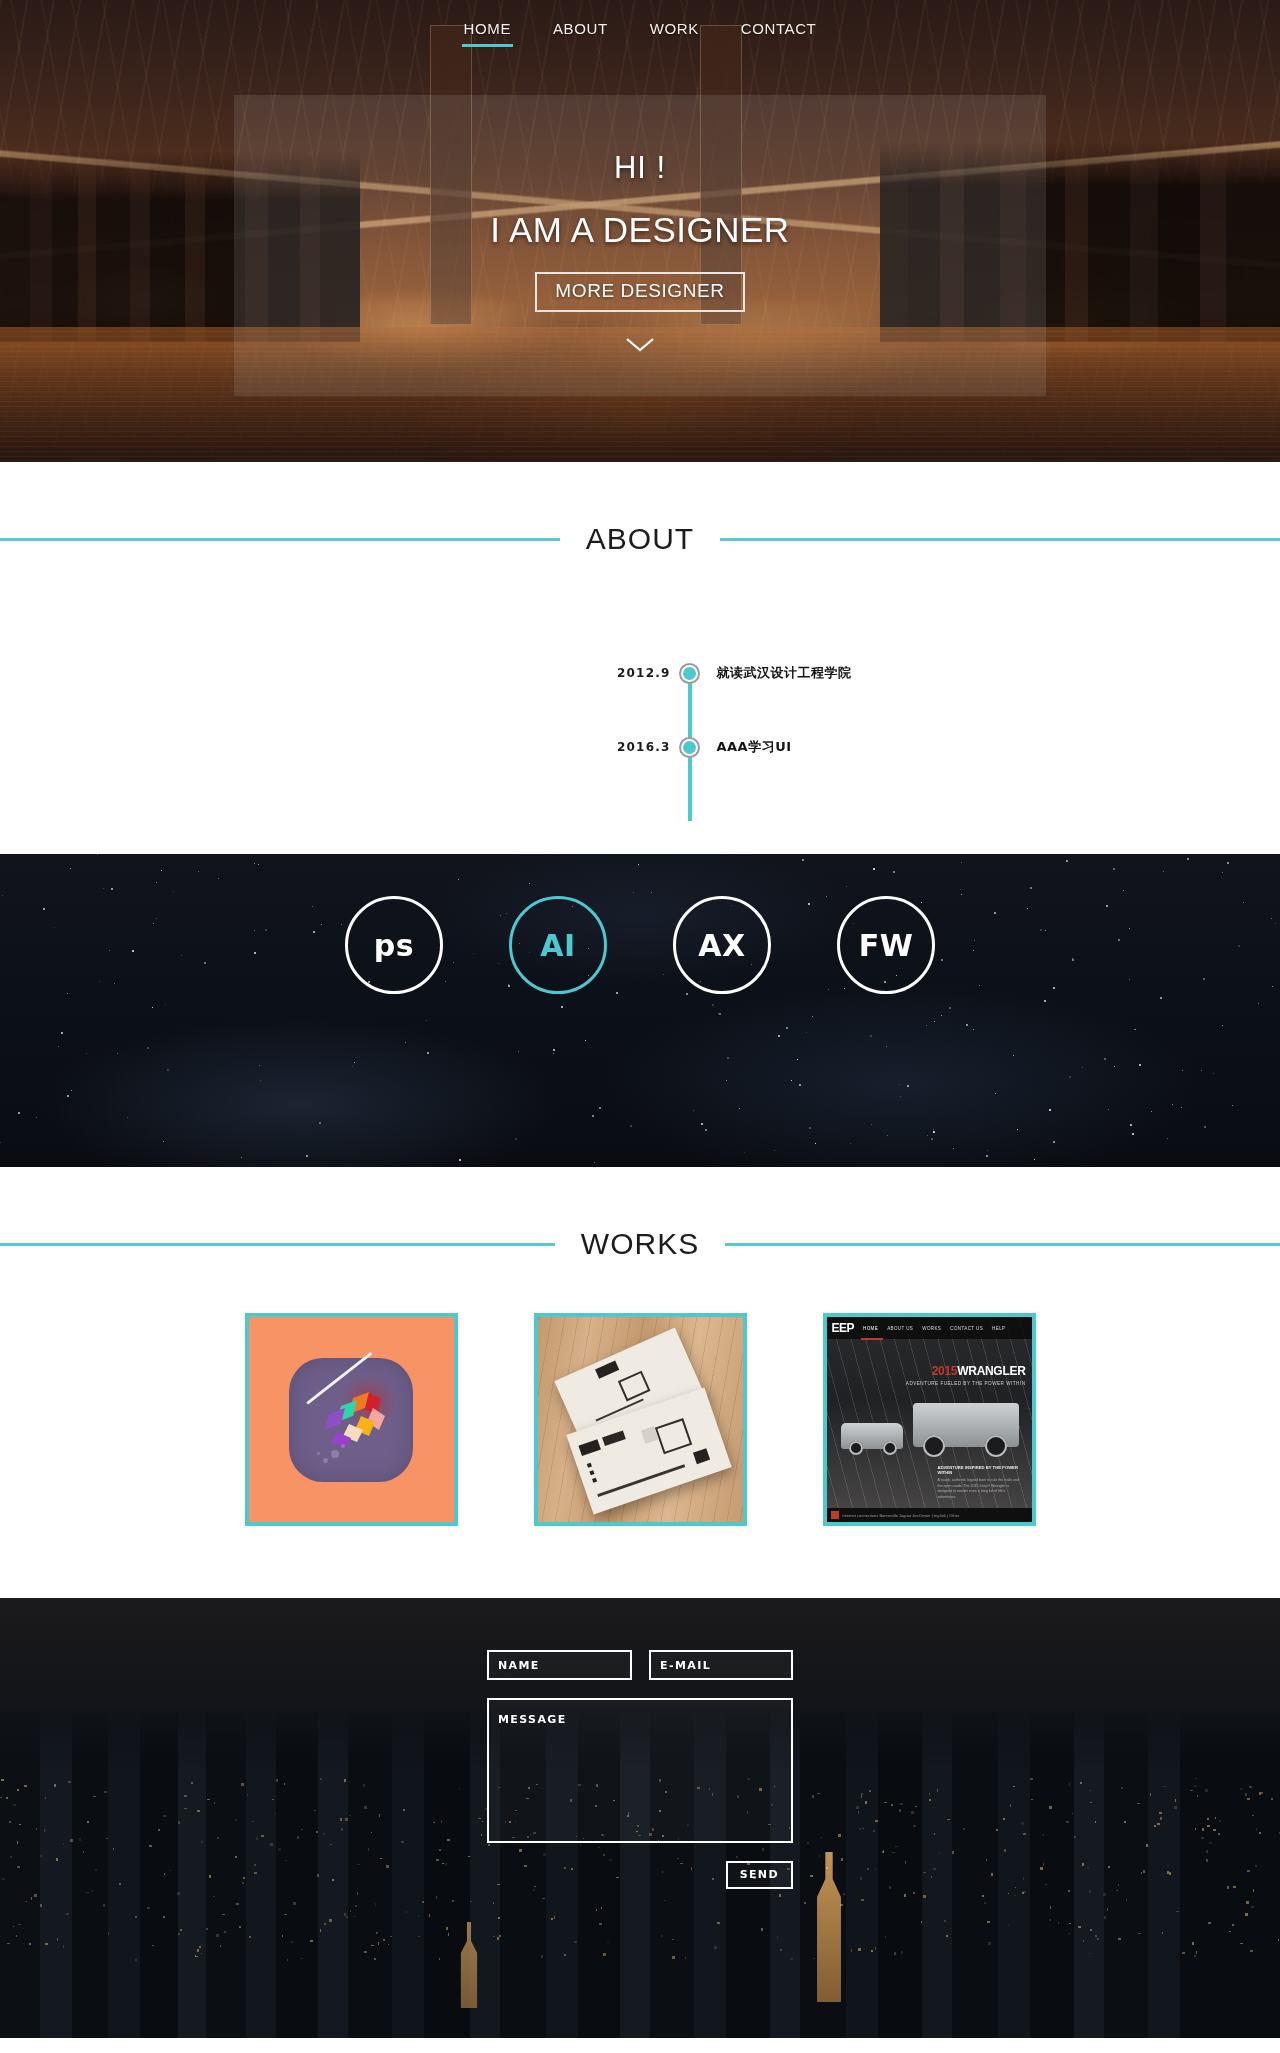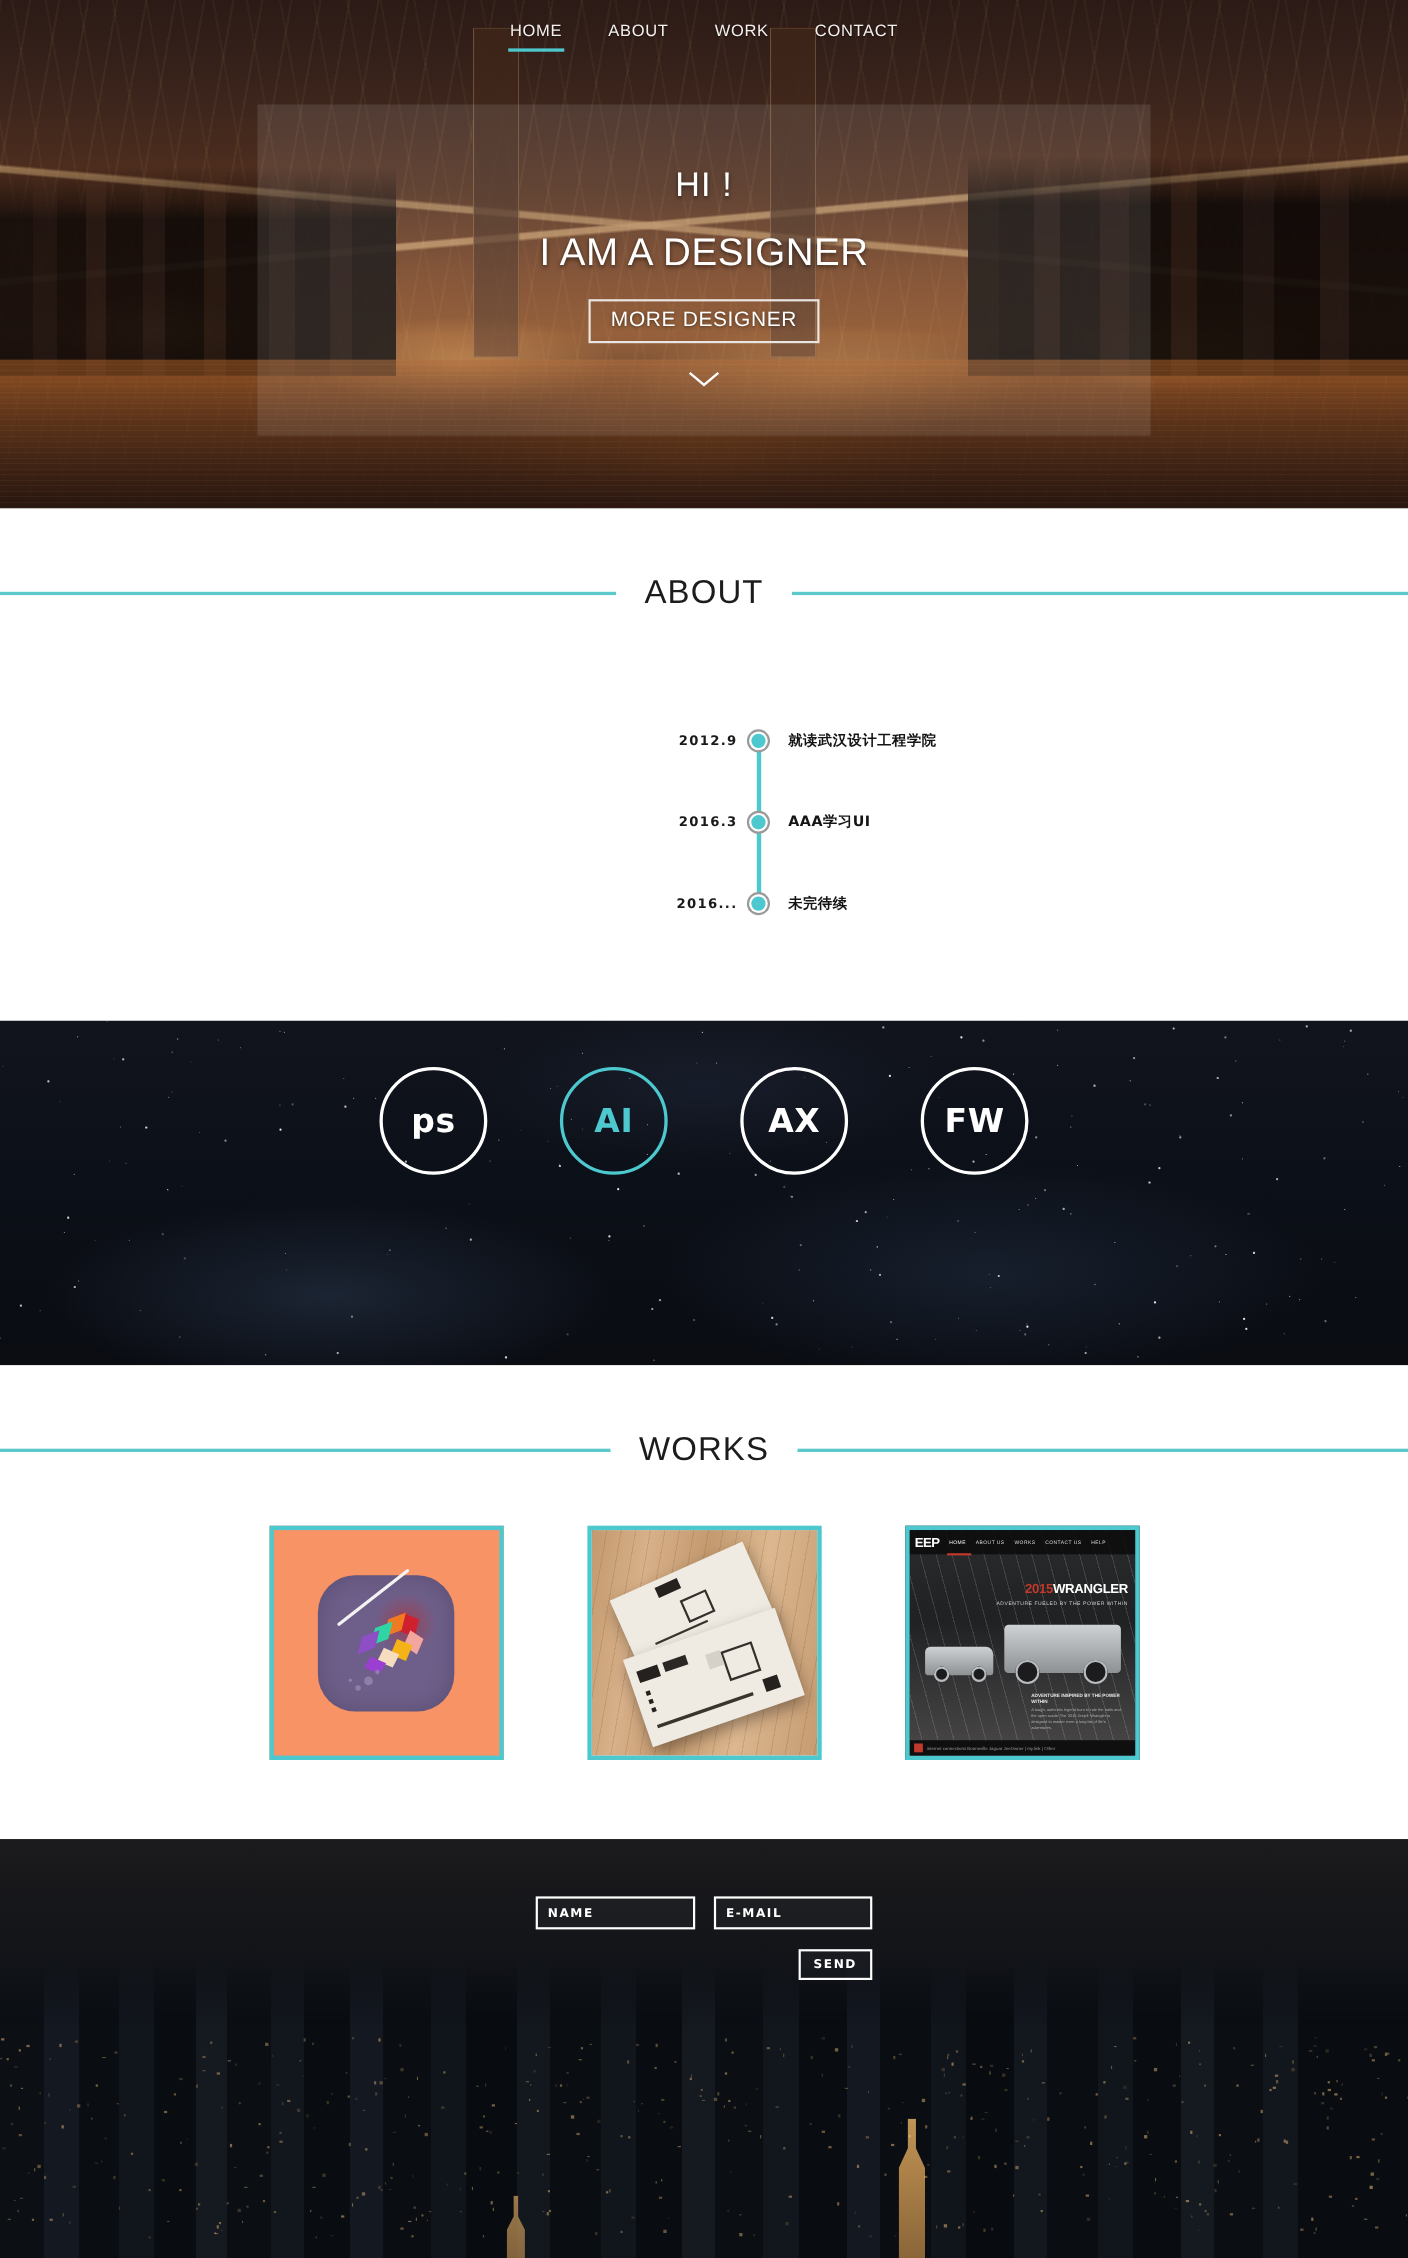--- a/index.html
+++ b/index.html
@@ -578,27 +578,20 @@
       </div>
 
       <div class="tl-row">
         <div class="tl-date">2016.3</div>
         <div class="tl-dot-col">
           <div class="tl-dot"></div>
         </div>
         <div class="tl-text">AAA学习UI</div>
       </div>
 
-      <div class="tl-row">
-        <div class="tl-date">2016...</div>
-        <div class="tl-dot-col">
-          <div class="tl-dot"></div>
-        </div>
-        <div class="tl-text">未完待续</div>
-      </div>
     </div>
   </div>
 </section>
 
 <section class="skill">
   <div class="skill-bg"></div>
   <div class="stars" id="stars">
       <i class="star" style="left:0px;top:288px;width:0.9px;height:0.9px;opacity:0.35;"></i>
       <i class="star" style="left:934px;top:167px;width:1.0px;height:1.0px;opacity:0.73;"></i>
       <i class="star" style="left:966px;top:170px;width:1.5px;height:1.5px;opacity:0.65;"></i>
@@ -1383,19 +1376,22 @@
     <div class="form">
       <div class="row1">
         <div class="fld name">
           <span class="ph">NAME</span>
         </div>
         <div class="fld mail">
           <span class="ph">E-MAIL</span>
         </div>
       </div>
 
+      <div class="ta">
+        <span class="ph">MESSAGE</span>
+      </div>
 
       <div class="send-wrap">
         <button class="send">SEND</button>
       </div>
     </div>
   </div>
 </section>
 
 </body></html>

